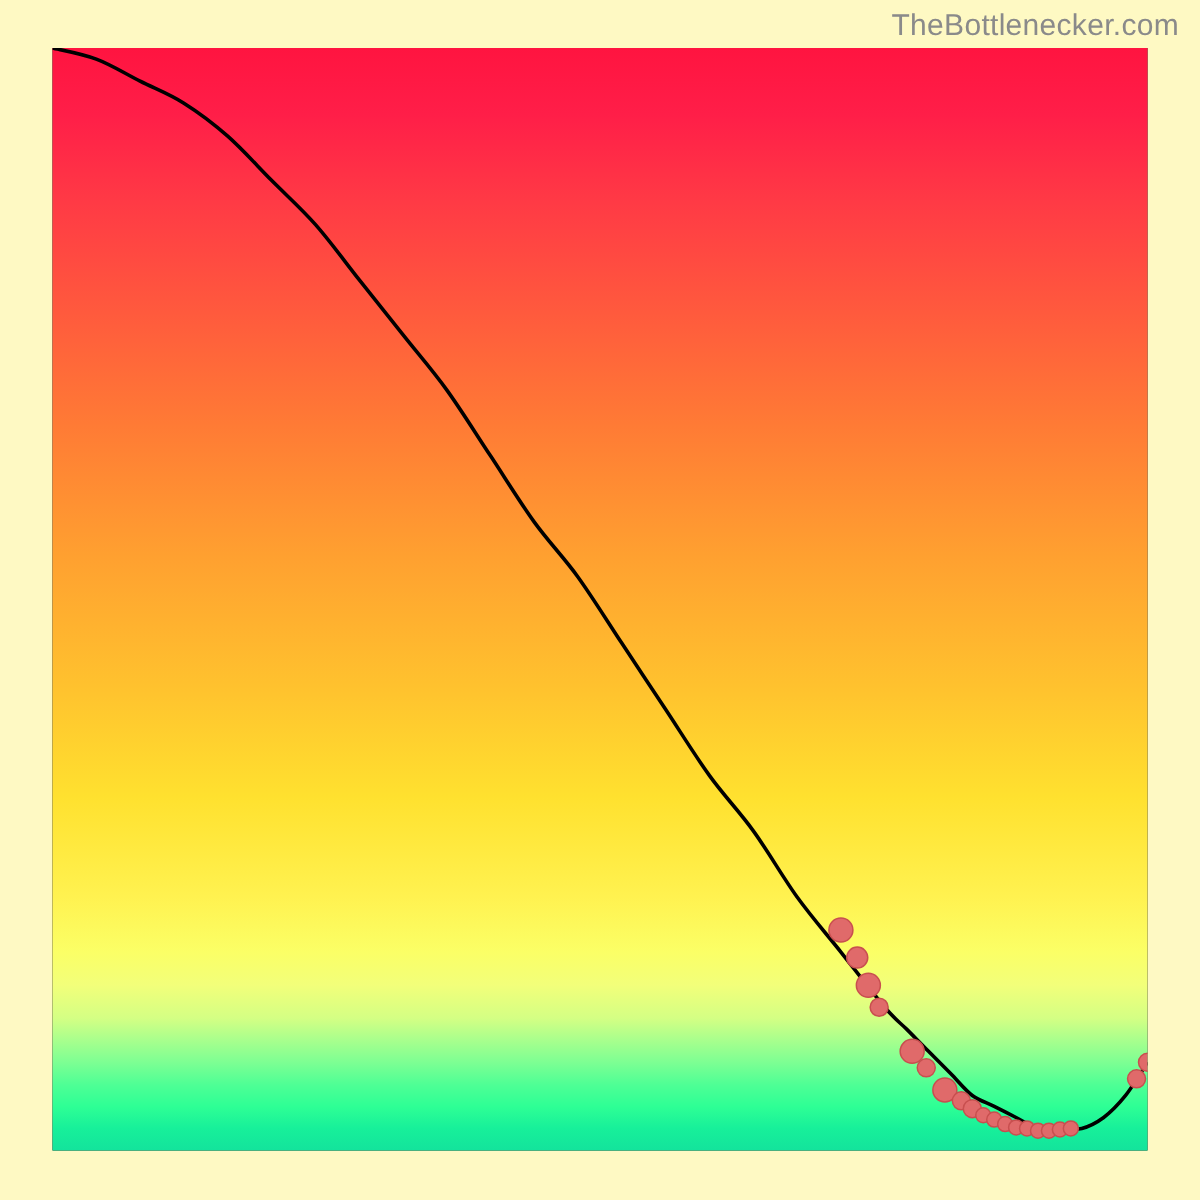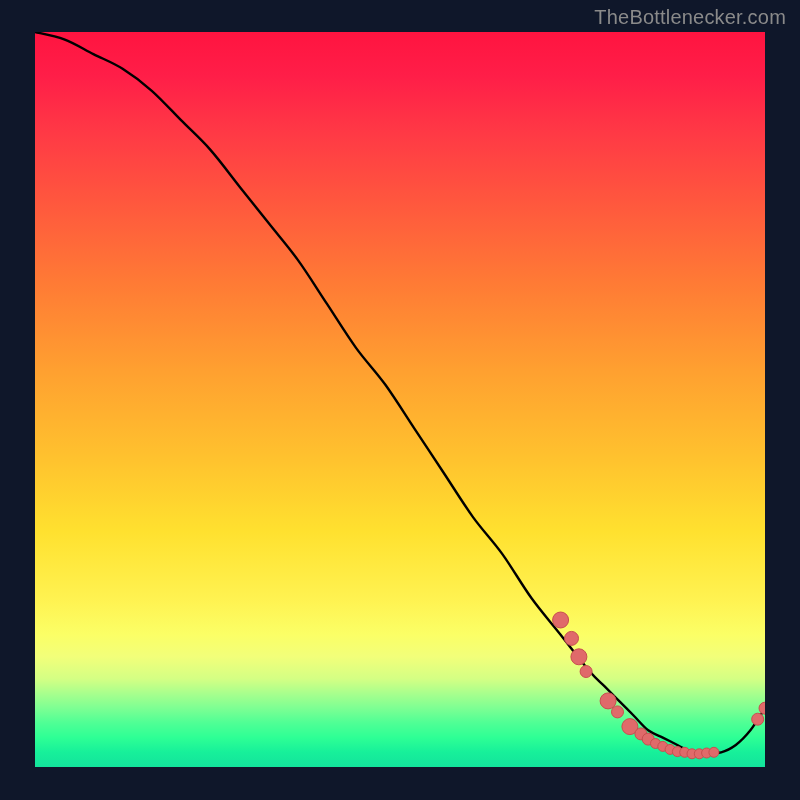--- a/index.html
+++ b/index.html
@@ -8,21 +8,21 @@
     width: 800px;
     height: 800px;
     background: #000;
     font-family: Arial, Helvetica, sans-serif;
     overflow: hidden;
   }
   .container {
     position: relative;
     width: 800px;
     height: 800px;
-    background: #0f172a;
+    background: #fef9c3;
   }
   .attribution {
     position: absolute;
     top: 6px;
     right: 14px;
     color: #8a8a8a;
     font-size: 20px;
     font-weight: 500;
     letter-spacing: 0.2px;
   }

